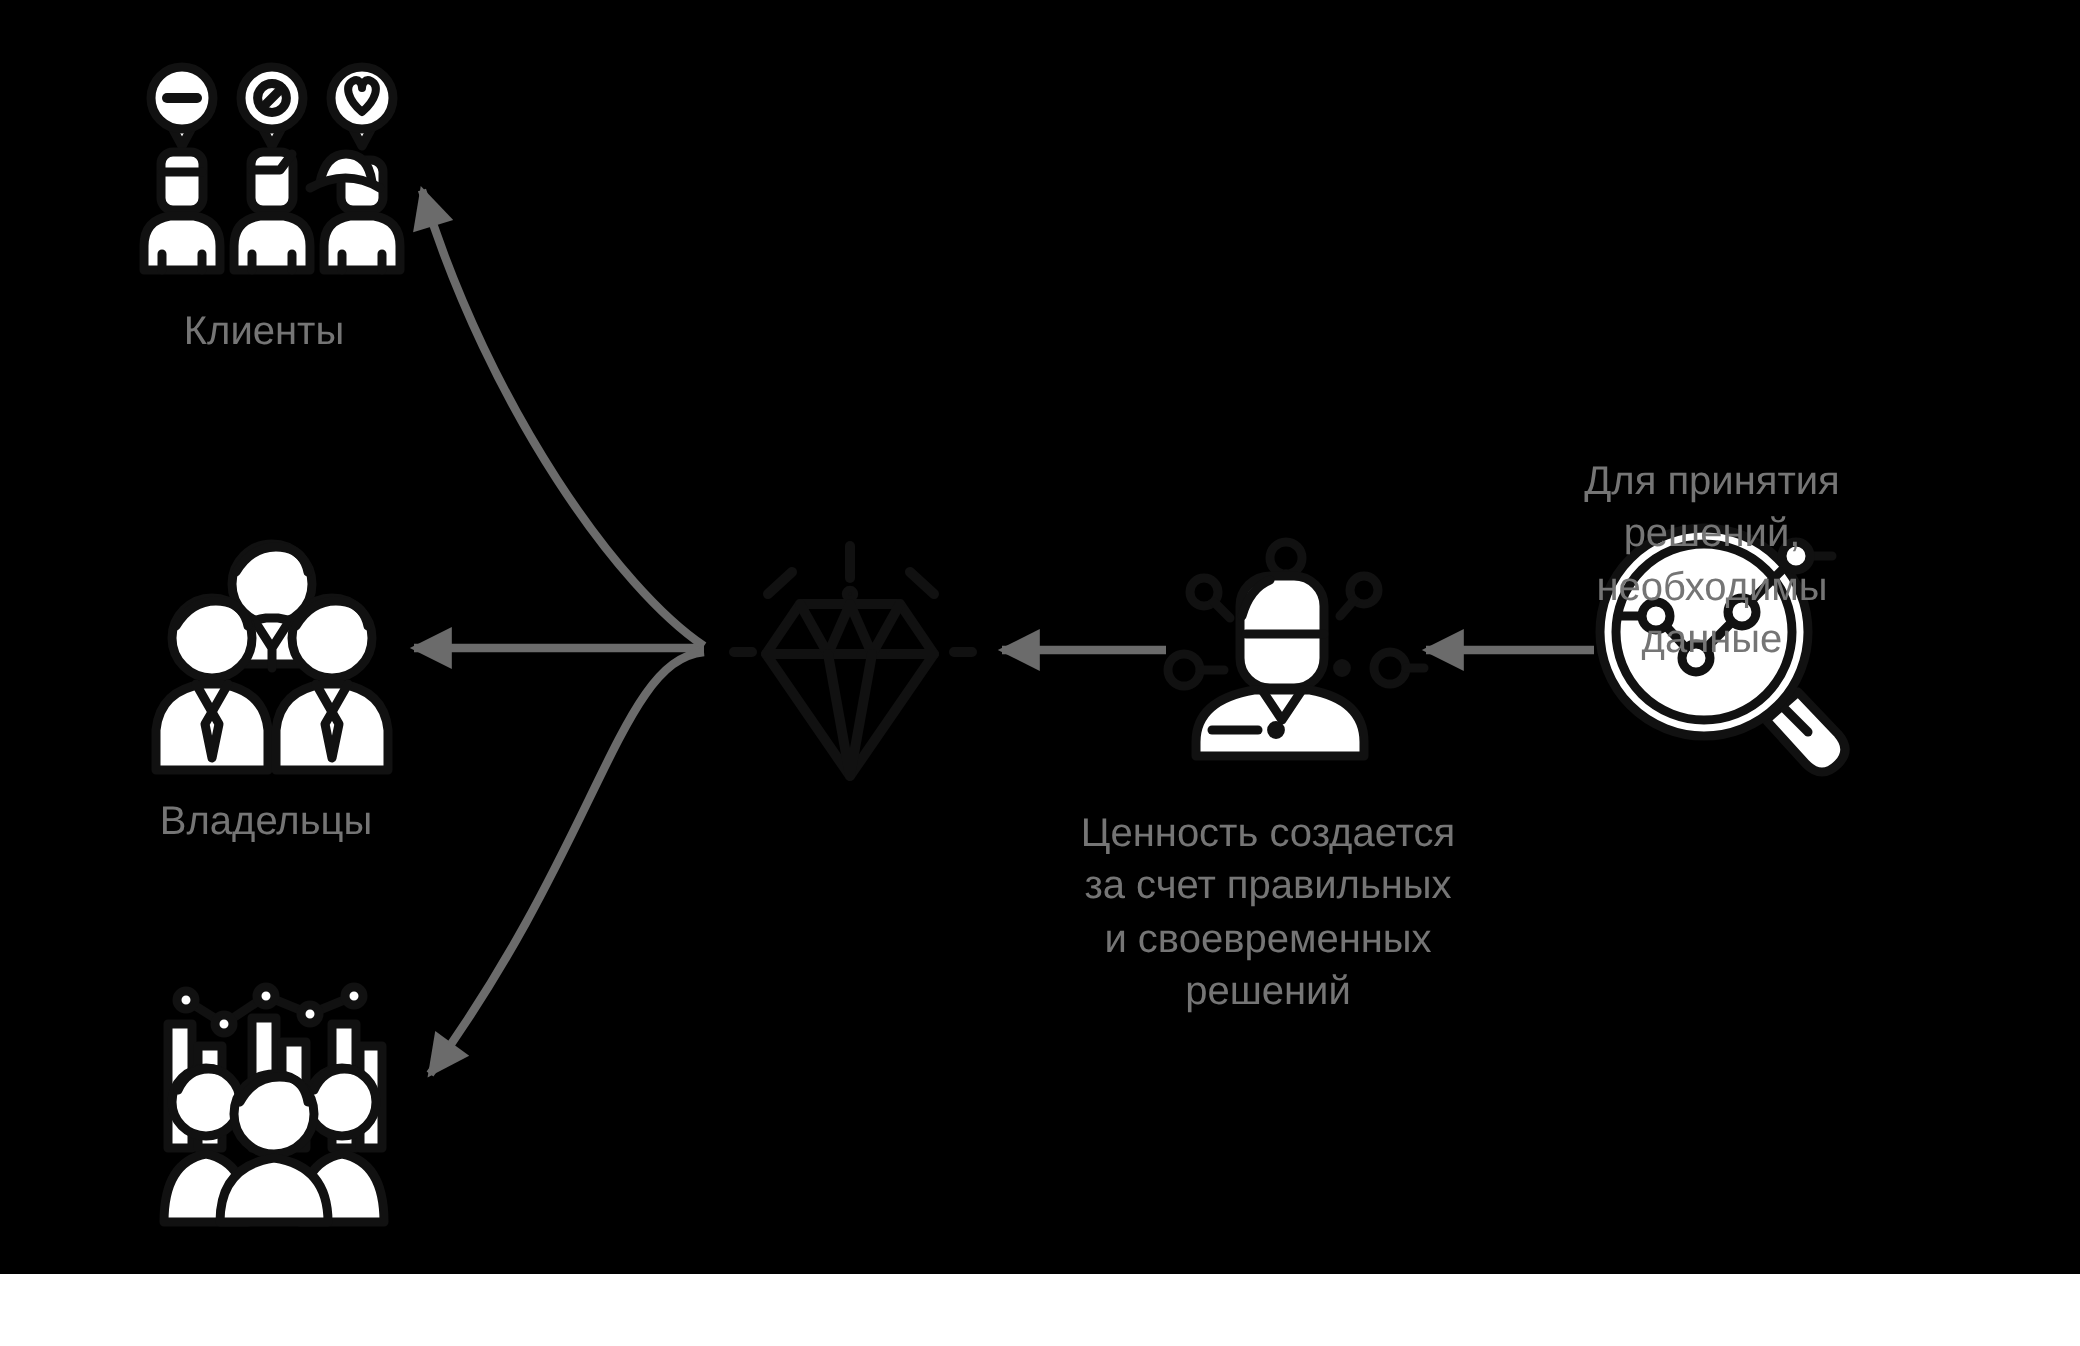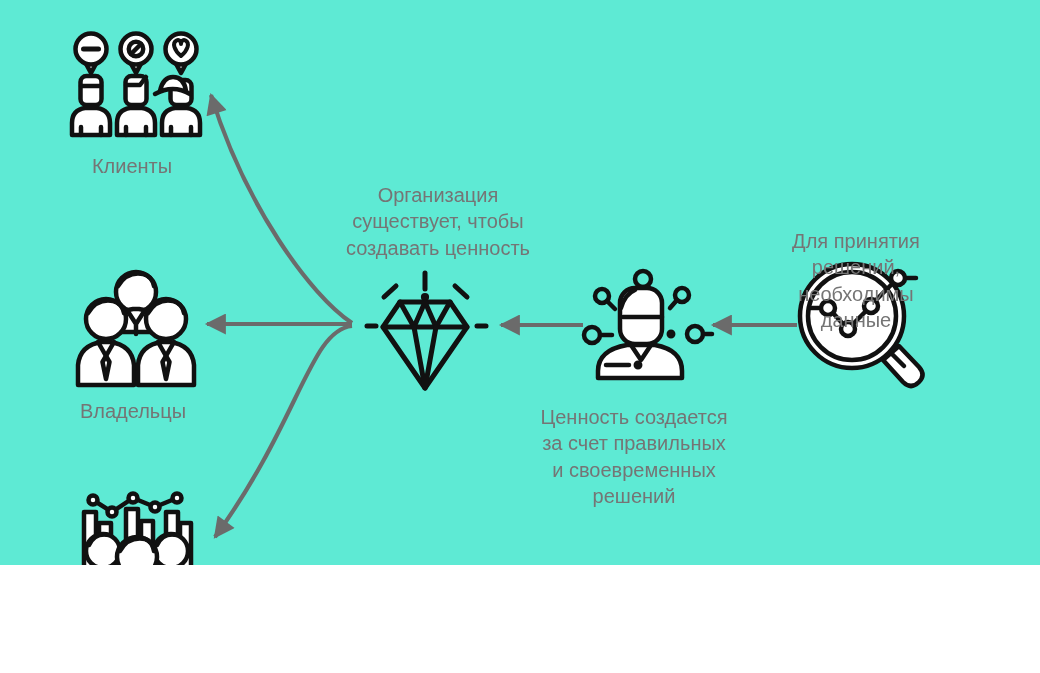--- a/index.html
+++ b/index.html
@@ -1,19 +1,19 @@
 <!DOCTYPE html>
 <html><head>
 <meta charset="utf-8">
 <style>
   html,body{margin:0;padding:0;background:#ffffff;}
   .canvas{
     position:relative;
-    width:1040px;height:565px;
-    background:#5eead4;
+    width:1040px;height:637px;
+    background:#000000;
     font-family:"Liberation Sans","DejaVu Sans",sans-serif;
     overflow:hidden;
   }
   .diagram-svg{position:absolute;left:0;top:0;}
   .caption{
     position:absolute;
     color:#757575;
     font-size:20px;
     line-height:1.32;
     text-align:center;
@@ -190,23 +190,20 @@
       <circle cx="76" cy="44" r="7" fill="#fff"></circle>
       <circle cx="103" cy="16" r="7" fill="#fff"></circle>
     </g>
   </svg>
 
   <div class="node-label" style="left:132px; top:155px;">Клиенты</div>
 
   <div class="node-label" style="left:133px; top:400px;">Владельцы</div>
 
 
-  <div class="caption" style="left:438px; top:182px;">Организация
-существует, чтобы
-создавать ценность</div>
 
   <div class="caption" style="left:634px; top:404px;">Ценность создается
 за счет правильных
 и своевременных
 решений</div>
 
   <div class="caption" style="left:856px; top:184px;margin-top:44px;">Для принятия
 решений,
 необходимы данные</div>
 </div>

